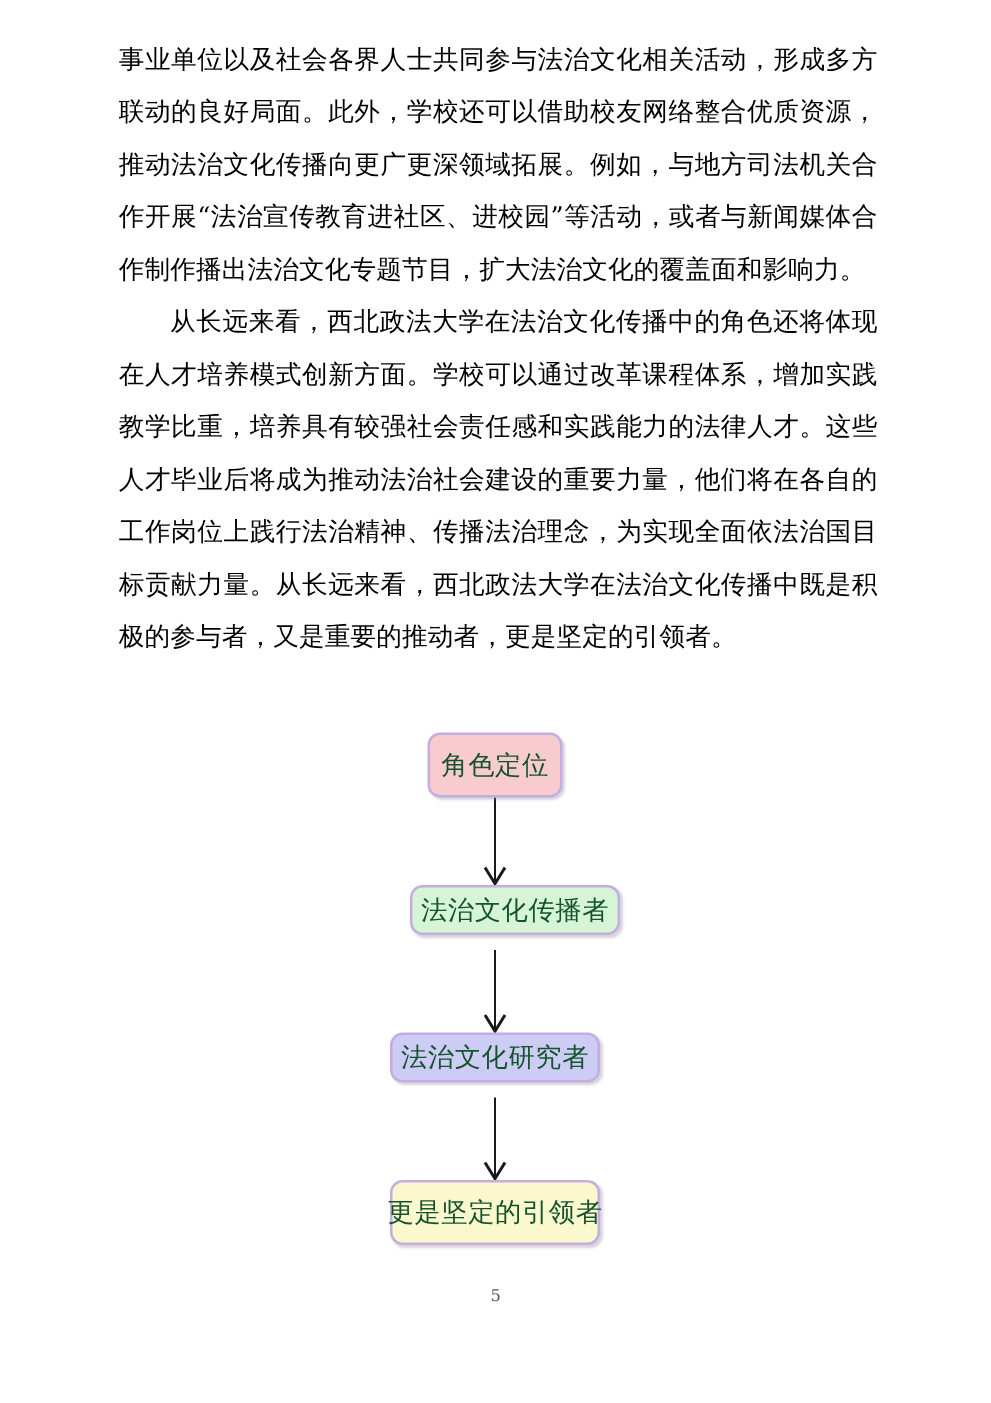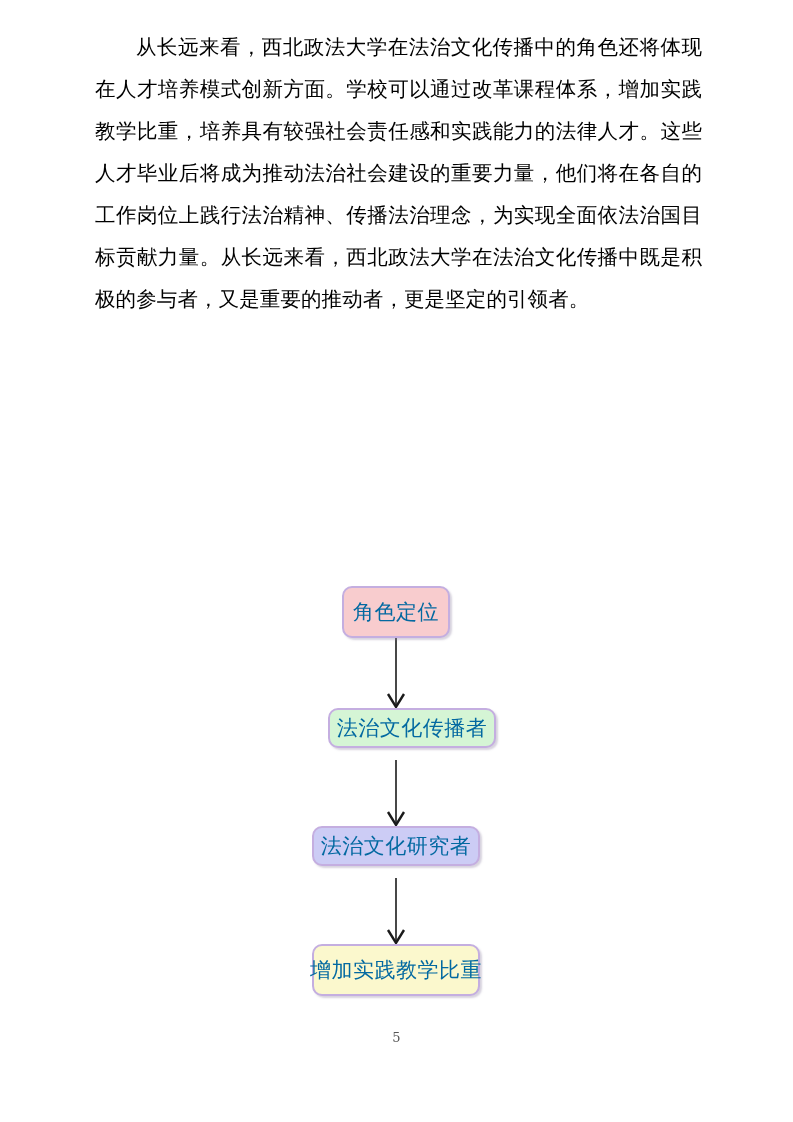--- a/index.html
+++ b/index.html
@@ -58,21 +58,21 @@
   .node {
     position: absolute;
     box-sizing: border-box;
     border: 2px solid #c4aee0;
     border-radius: 10px;
     display: flex;
     align-items: center;
     justify-content: center;
     font-family: "DejaVu Sans", "Liberation Sans", sans-serif;
     font-size: 21px;
-    color: #0369a1;
+    color: #14532d;
     letter-spacing: 0.5px;
     box-shadow: 2px 2px 2px rgba(140,130,160,0.35);
     white-space: nowrap;
   }
 
   .node-1 {
     left: 342px;
     top: 26px;
     width: 108px;
     height: 52px;
@@ -120,20 +120,21 @@
     color: #555555;
     font-family: "DejaVu Serif", "Liberation Serif", serif;
   }
 </style>
 </head>
 <body>
 
 <div id="page">
 
   <div class="doc-body">
+    <p class="para">事业单位以及社会各界人士共同参与法治文化相关活动，形成多方联动的良好局面。此外，学校还可以借助校友网络整合优质资源，推动法治文化传播向更广更深领域拓展。例如，与地方司法机关合作开展“法治宣传教育进社区、进校园”等活动，或者与新闻媒体合作制作播出法治文化专题节目，扩大法治文化的覆盖面和影响力。</p>
     <p class="para indent">从长远来看，西北政法大学在法治文化传播中的角色还将体现在人才培养模式创新方面。学校可以通过改革课程体系，增加实践教学比重，培养具有较强社会责任感和实践能力的法律人才。这些人才毕业后将成为推动法治社会建设的重要力量，他们将在各自的工作岗位上践行法治精神、传播法治理念，为实现全面依法治国目标贡献力量。从长远来看，西北政法大学在法治文化传播中既是积极的参与者，又是重要的推动者，更是坚定的引领者。</p>
   </div>
 
   <div class="flowchart">
 
     <svg class="connector" viewBox="0 0 793 460" width="793" height="460" xmlns="http://www.w3.org/2000/svg">
 
       <line x1="396" y1="78" x2="396" y2="146" stroke="#1a1a1a" stroke-width="1.6"></line>
       <polyline points="388,134 396,147 404,134" fill="none" stroke="#1a1a1a" stroke-width="2.4"></polyline>
 
@@ -150,20 +151,20 @@
 
     <div class="node node-2">
       <span>法治文化传播者</span>
     </div>
 
     <div class="node node-3">
       <span>法治文化研究者</span>
     </div>
 
     <div class="node node-4">
-      <span>增加实践教学比重</span>
+      <span>更是坚定的引领者</span>
     </div>
 
   </div>
 
   <div class="page-number">5</div>
 
 </div>
 
 </body></html>

